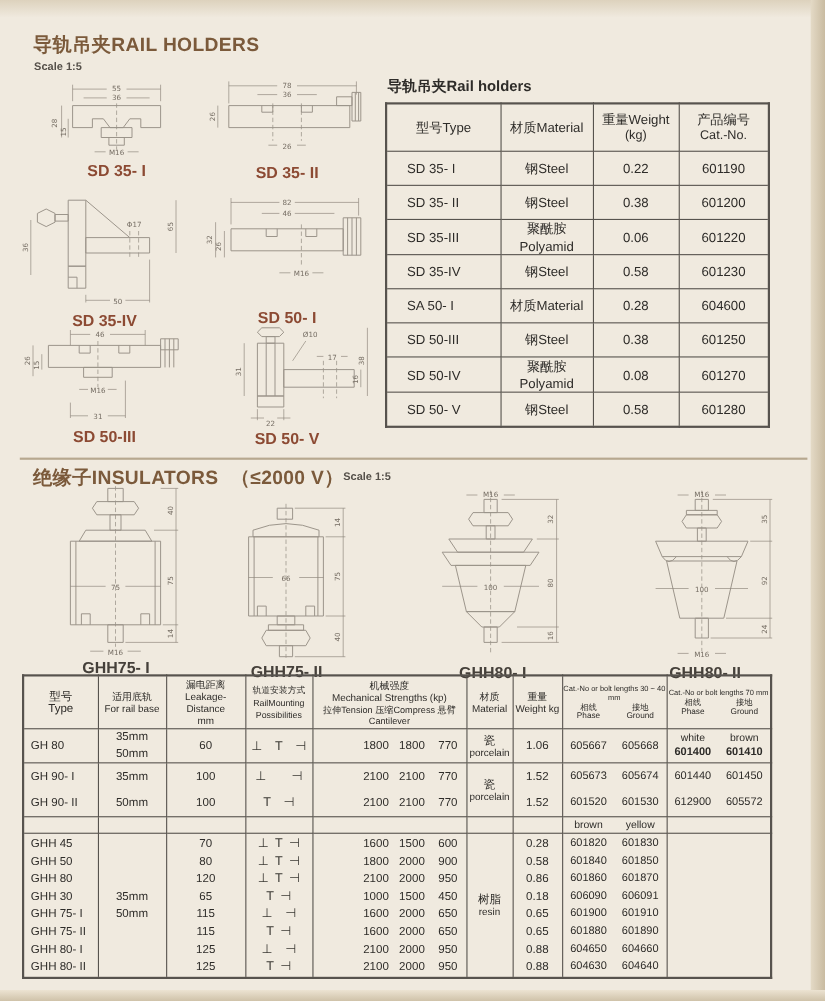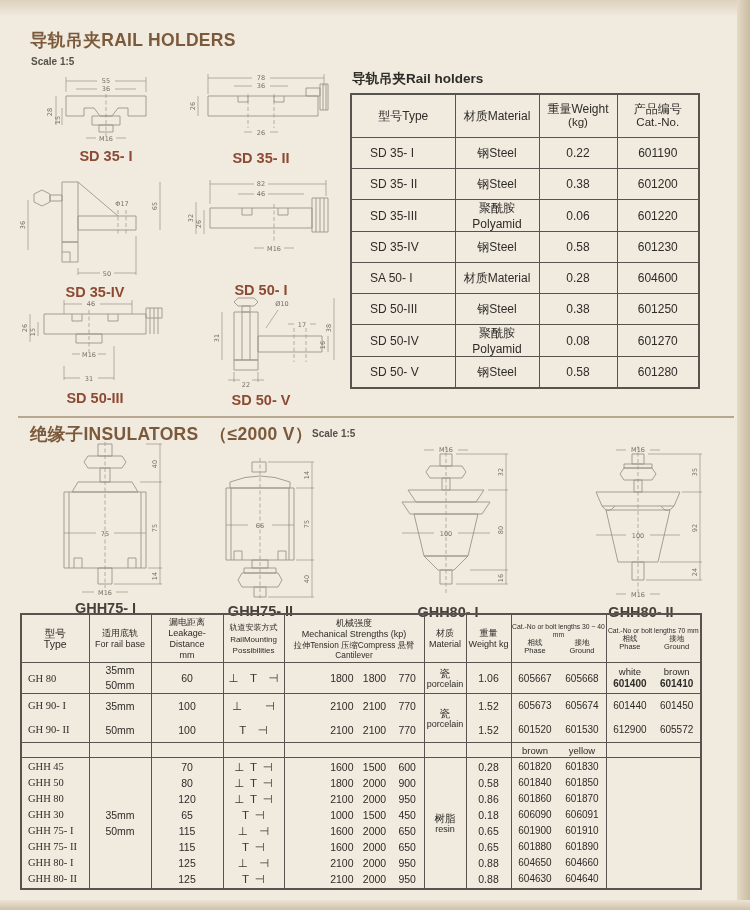--- a/index.html
+++ b/index.html
@@ -59,21 +59,21 @@
   .trio { display:flex;margin-left:41px; }
   .trio span { flex:1; text-align:center; }
   .l14 { height:15px; line-height:15px; }
   .l16 { height:16px; line-height:16px; }
   .l24 { height:24px; line-height:24px; }
   .row-gh80 td { height:30px; }
   .row-gh90 td { height:48px; }
   .row-color td { height:14px; font-size:9.5px; }
   .row-ghh td { height:130px; vertical-align:middle; }
   .mount { color:#3a3833; font-size:11.5px; }
-  .typecell { text-align:left; padding-left:6px;font-family:Liberation Serif, serif; }
+  .typecell { text-align:left; padding-left:6px; }
   .matcell .zh { line-height:12px; }
   .catnum { font-size:10px; }
 </style>
 </head>
 <body>
 
 <div class="page">
   <div class="edge-top"></div>
 
   <div class="sec-title" style="left:30px;top:28px;">导轨吊夹RAIL HOLDERS</div>

